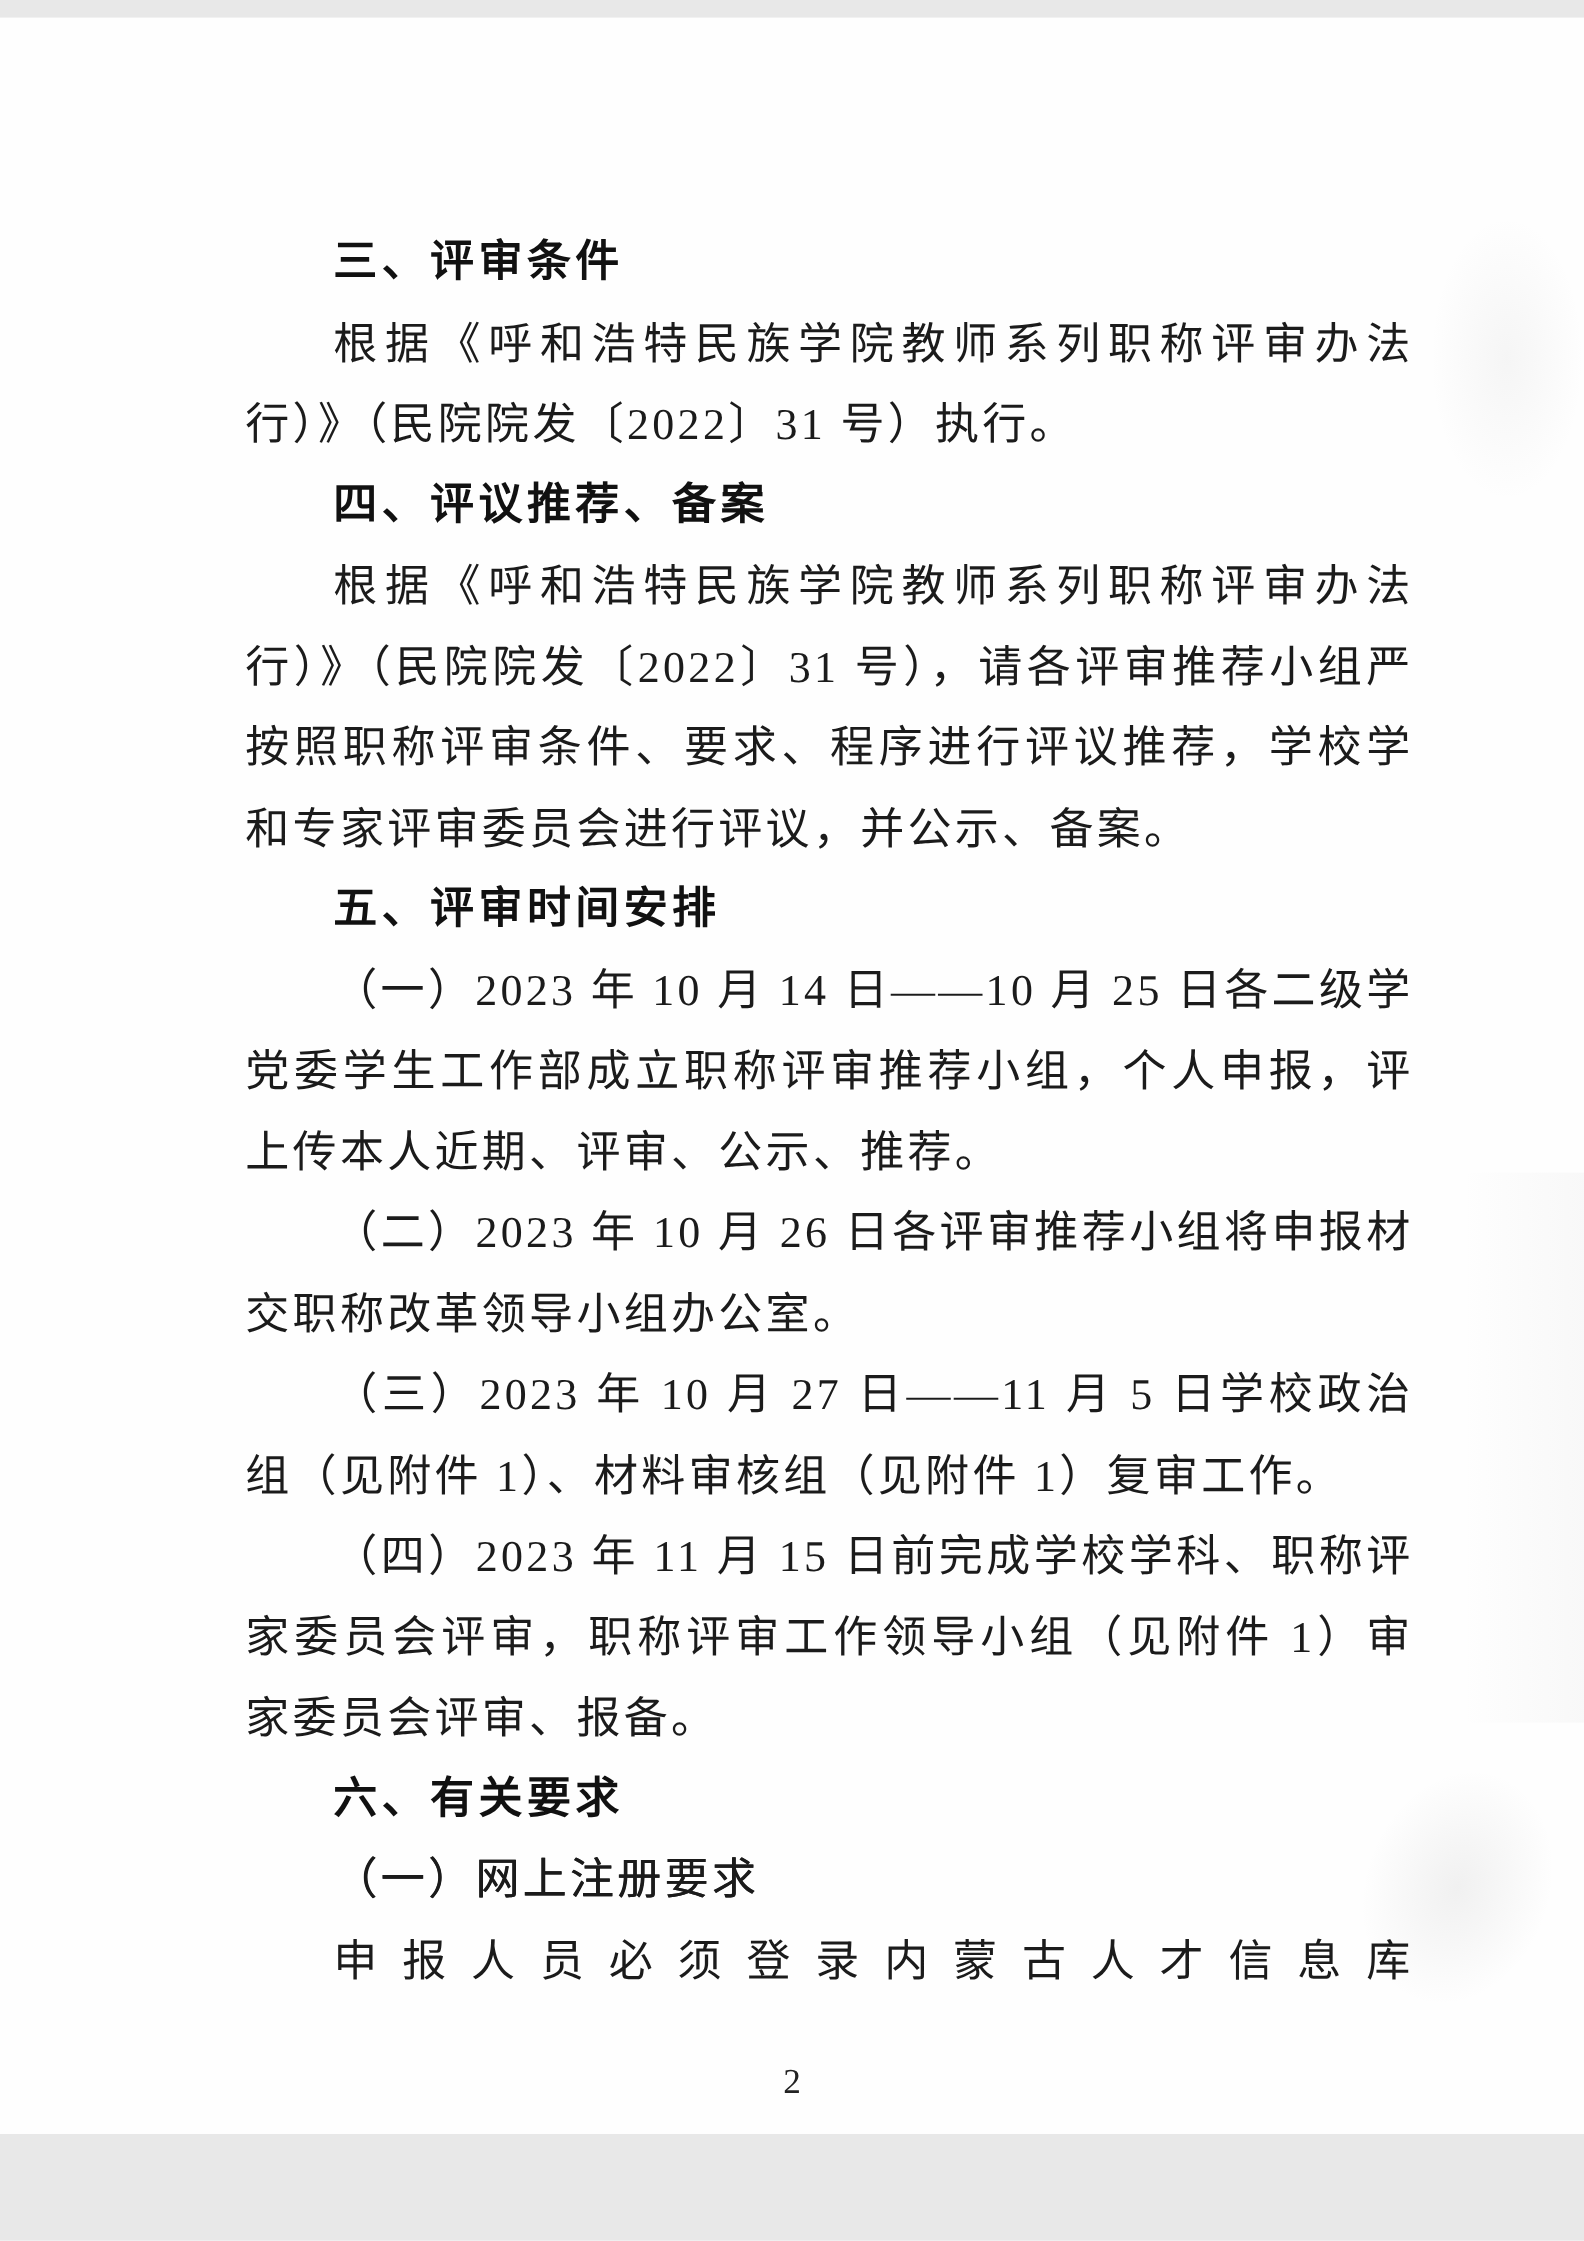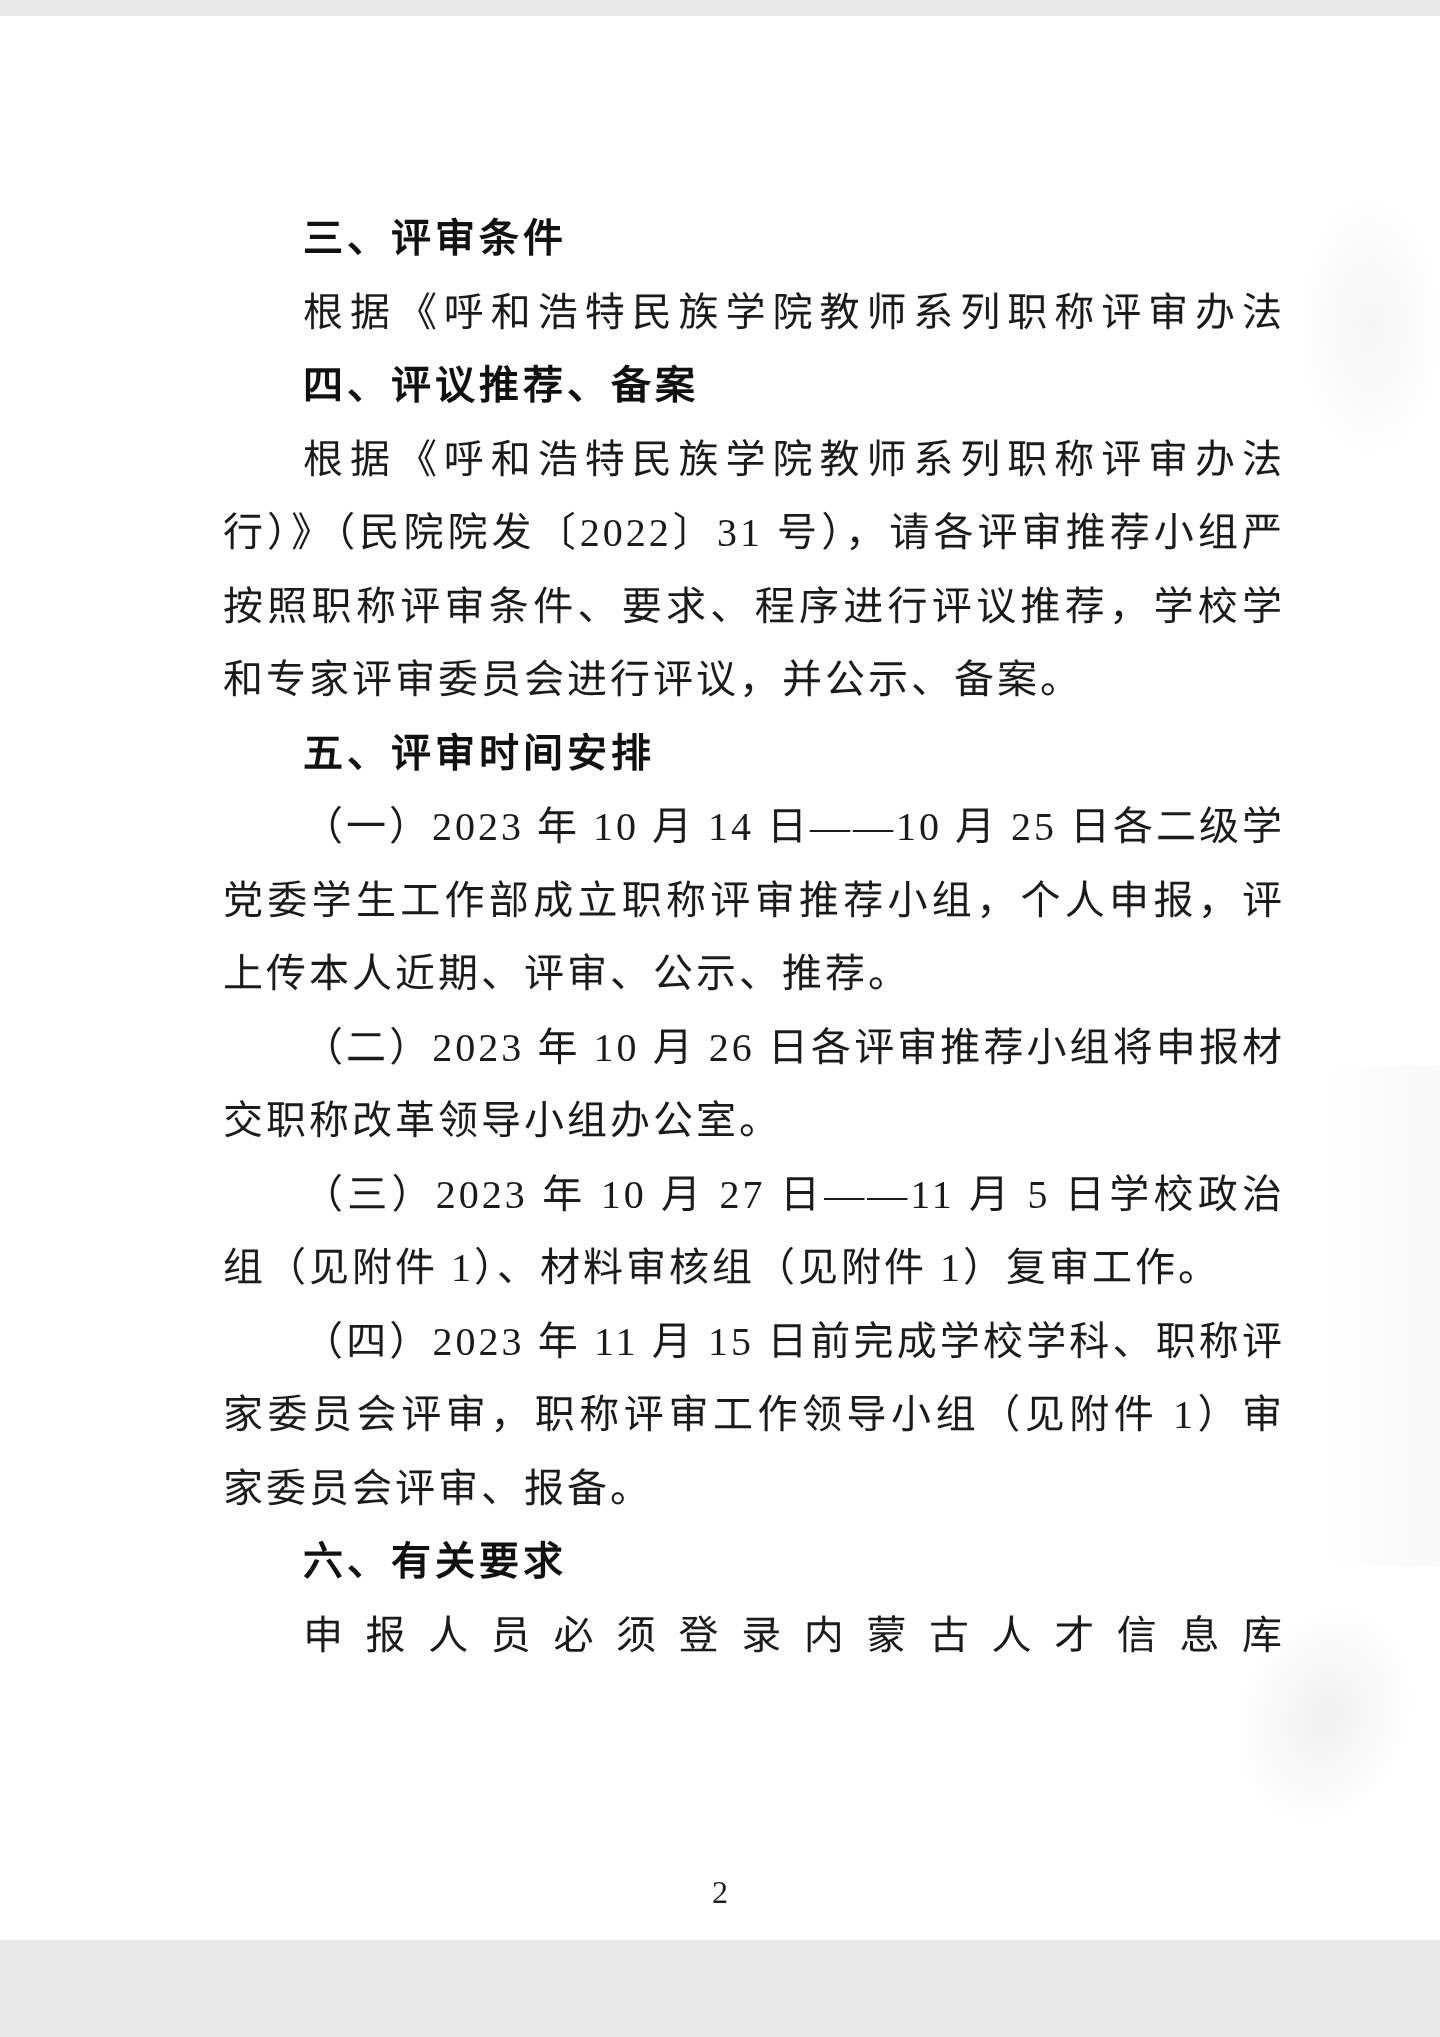--- a/index.html
+++ b/index.html
@@ -84,36 +84,38 @@
 <body>
 
 <div class="page" style="--page-bg: #fefefe; --ink: #1b1b1b;">
   <div class="artifact a1"></div>
   <div class="artifact a2"></div>
   <div class="artifact a3"></div>
 
   <div class="doc" id="doc">
       <div class="line heading indent">三、评审条件</div>
       <div class="line para indent full">根据《呼和浩特民族学院教师系列职称评审办法（试</div>
+      <div class="line para">行）》（民院院发〔2022〕31 号）执行。</div>
       <div class="line heading indent">四、评议推荐、备案</div>
       <div class="line para indent full">根据《呼和浩特民族学院教师系列职称评审办法（试</div>
       <div class="line para full">行）》（民院院发〔2022〕31 号），请各评审推荐小组严格</div>
       <div class="line para full">按照职称评审条件、要求、程序进行评议推荐，学校学科组</div>
       <div class="line para">和专家评审委员会进行评议，并公示、备案。</div>
       <div class="line heading indent">五、评审时间安排</div>
       <div class="line para indent full">（一）2023 年 10 月 14 日——10 月 25 日各二级学院和</div>
       <div class="line para full">党委学生工作部成立职称评审推荐小组，个人申报，评审推</div>
       <div class="line para">上传本人近期、评审、公示、推荐。</div>
       <div class="line para indent full">（二）2023 年 10 月 26 日各评审推荐小组将申报材料送</div>
       <div class="line para">交职称改革领导小组办公室。</div>
       <div class="line para indent full">（三）2023 年 10 月 27 日——11 月 5 日学校政治审核</div>
       <div class="line para">组（见附件 1）、材料审核组（见附件 1）复审工作。</div>
       <div class="line para indent full">（四）2023 年 11 月 15 日前完成学校学科、职称评审专</div>
       <div class="line para full">家委员会评审，职称评审工作领导小组（见附件 1）审核确</div>
       <div class="line para">家委员会评审、报备。</div>
       <div class="line heading indent">六、有关要求</div>
+      <div class="line subheading indent">（一）网上注册要求</div>
       <div class="line para indent full">申报人员必须登录内蒙古人才信息库 www.nmgrck.cn 注</div>
     </div>
 
   <div class="footer">
     <span>2</span>
   </div>
 </div>
 
 </body></html>

